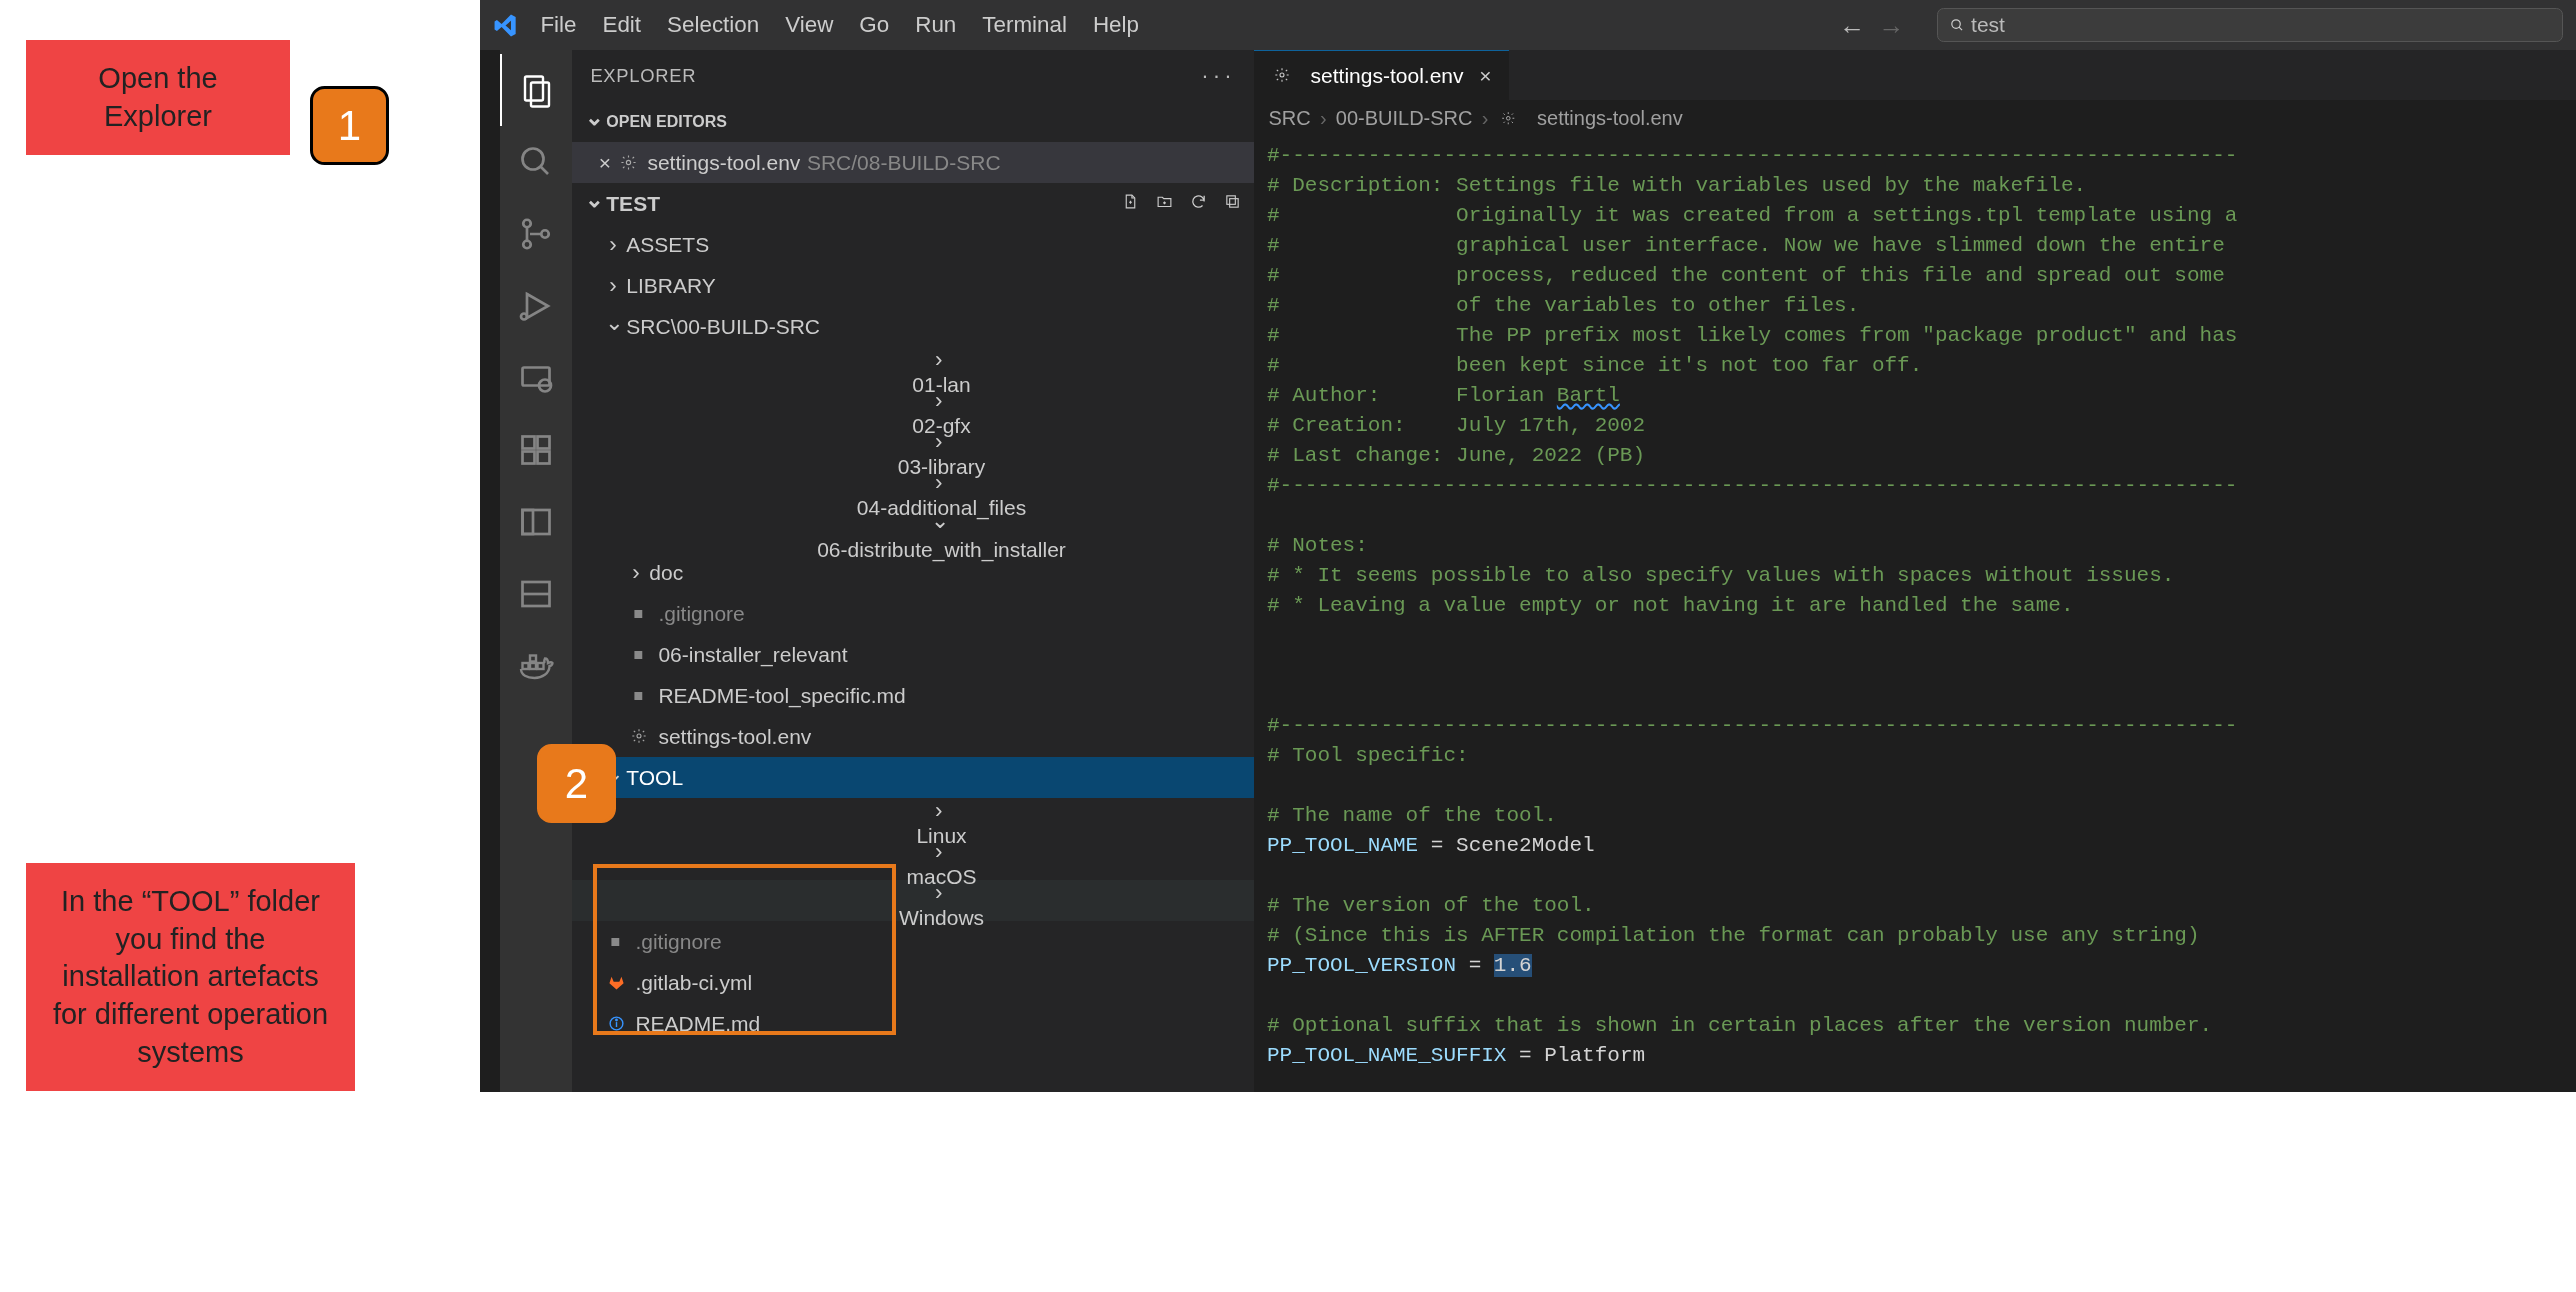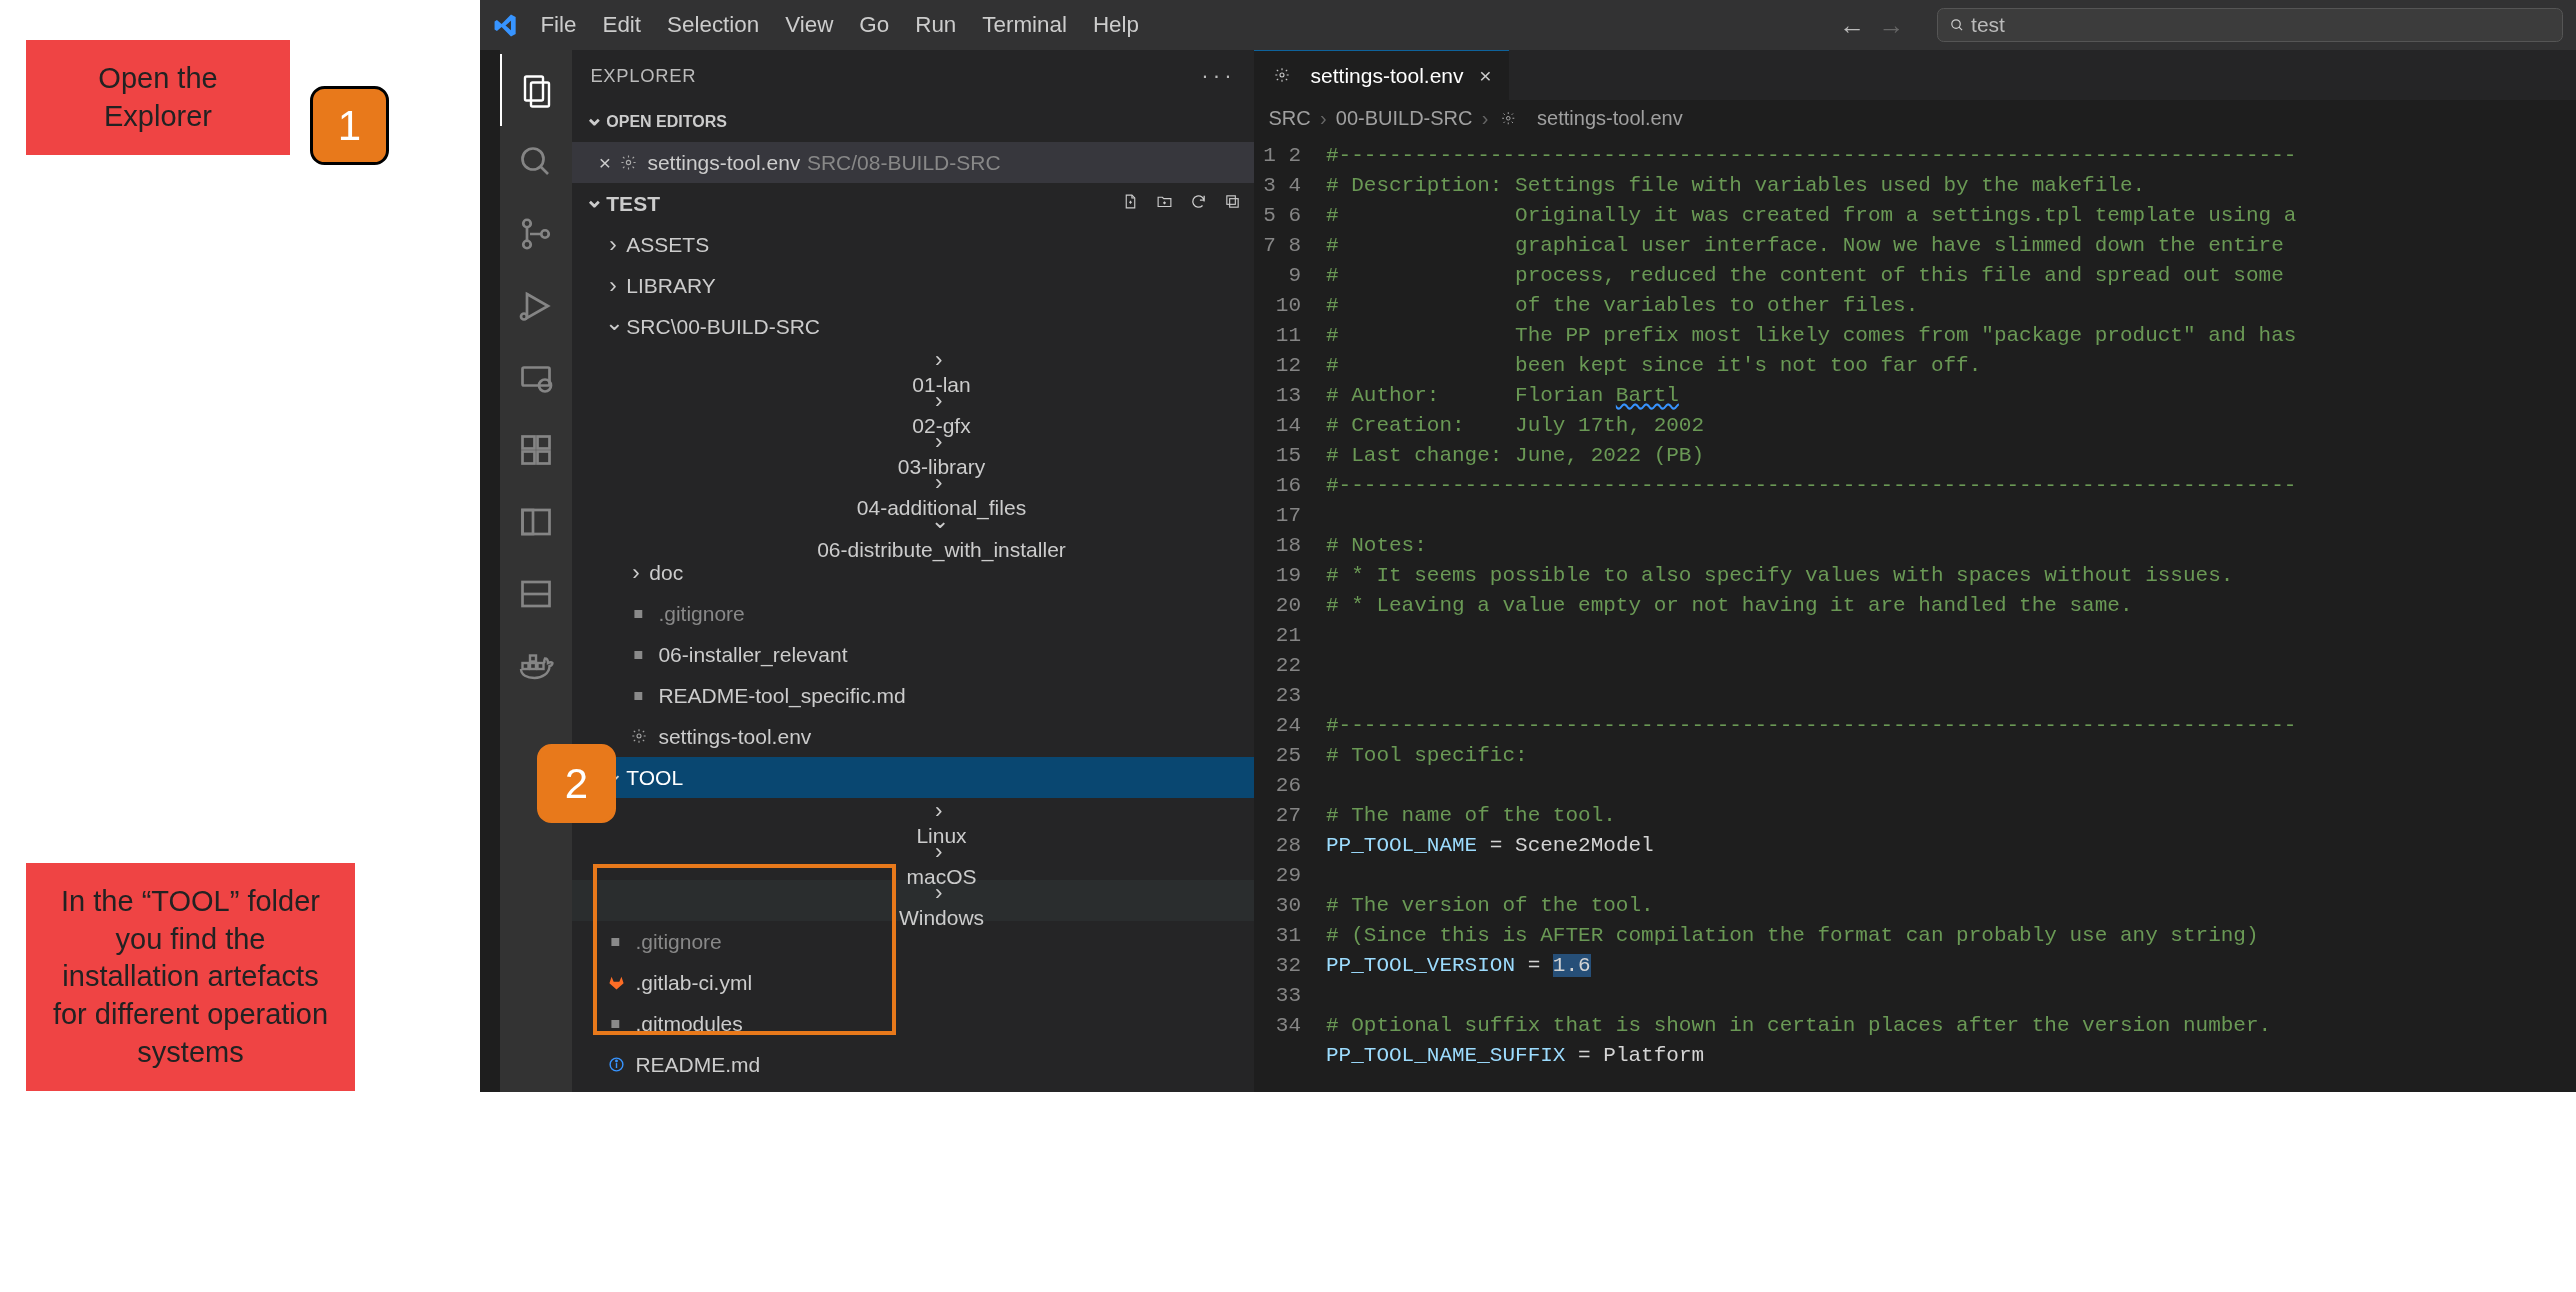--- a/index.html
+++ b/index.html
@@ -445,24 +445,20 @@
           </div>
         <div class="row indent1">
           <span class="ficon gitlab">
               <svg width="17" height="17" viewBox="0 0 24 24" fill="#fc6d26">
                 <path d="M12 22L2 13l3-9 3 7h8l3-7 3 9z"></path>
               </svg>
             </span>
           <span>.gitlab-ci.yml</span>
         </div>
         <div class="row indent1">
-            <span class="ficon diamond"></span>
-            <span>.gitmodules</span>
-          </div>
-        <div class="row indent1">
           <span class="ficon info">
               <svg width="17" height="17" viewBox="0 0 24 24" fill="none" stroke="#3794ff" stroke-width="2">
                 <circle cx="12" cy="12" r="9"></circle>
                 <line x1="12" y1="10" x2="12" y2="17"></line>
                 <circle cx="12" cy="7" r="1" fill="#3794ff"></circle>
               </svg>
             </span>
           <span>README.md</span>
         </div>
       </div>
@@ -488,55 +484,20 @@
         <span class="sep">›</span>
         <span class="ficon gear">
             <svg width="14.5" height="14.5" viewBox="0 0 24 24" fill="none" stroke="#aaa" stroke-width="1.6">
               <circle cx="12" cy="12" r="3"></circle>
               <path d="M12 2v3M12 19v3M4.2 4.2l2.1 2.1M17.7 17.7l2.1 2.1M2 12h3M19 12h3M4.2 19.8l2.1-2.1M17.7 6.3l2.1-2.1"></path>
             </svg>
           </span>
         <span>settings-tool.env</span>
       </div>
       <div id="code">
-        <div id="gutter">1
-2
-3
-4
-5
-6
-7
-8
-9
-10
-11
-12
-13
-14
-15
-16
-17
-18
-19
-20
-21
-22
-23
-24
-25
-26
-27
-28
-29
-30
-31
-32
-33
-34
-</div>
         <div id="codebody">#----------------------------------------------------------------------------
 # Description: Settings file with variables used by the makefile.
 #              Originally it was created from a settings.tpl template using a
 #              graphical user interface. Now we have slimmed down the entire
 #              process, reduced the content of this file and spread out some
 #              of the variables to other files.
 #              The PP prefix most likely comes from "package product" and has
 #              been kept since it's not too far off.
 # Author:      Florian <span class="underline-wave">Bartl</span>
 # Creation:    July 17th, 2002

